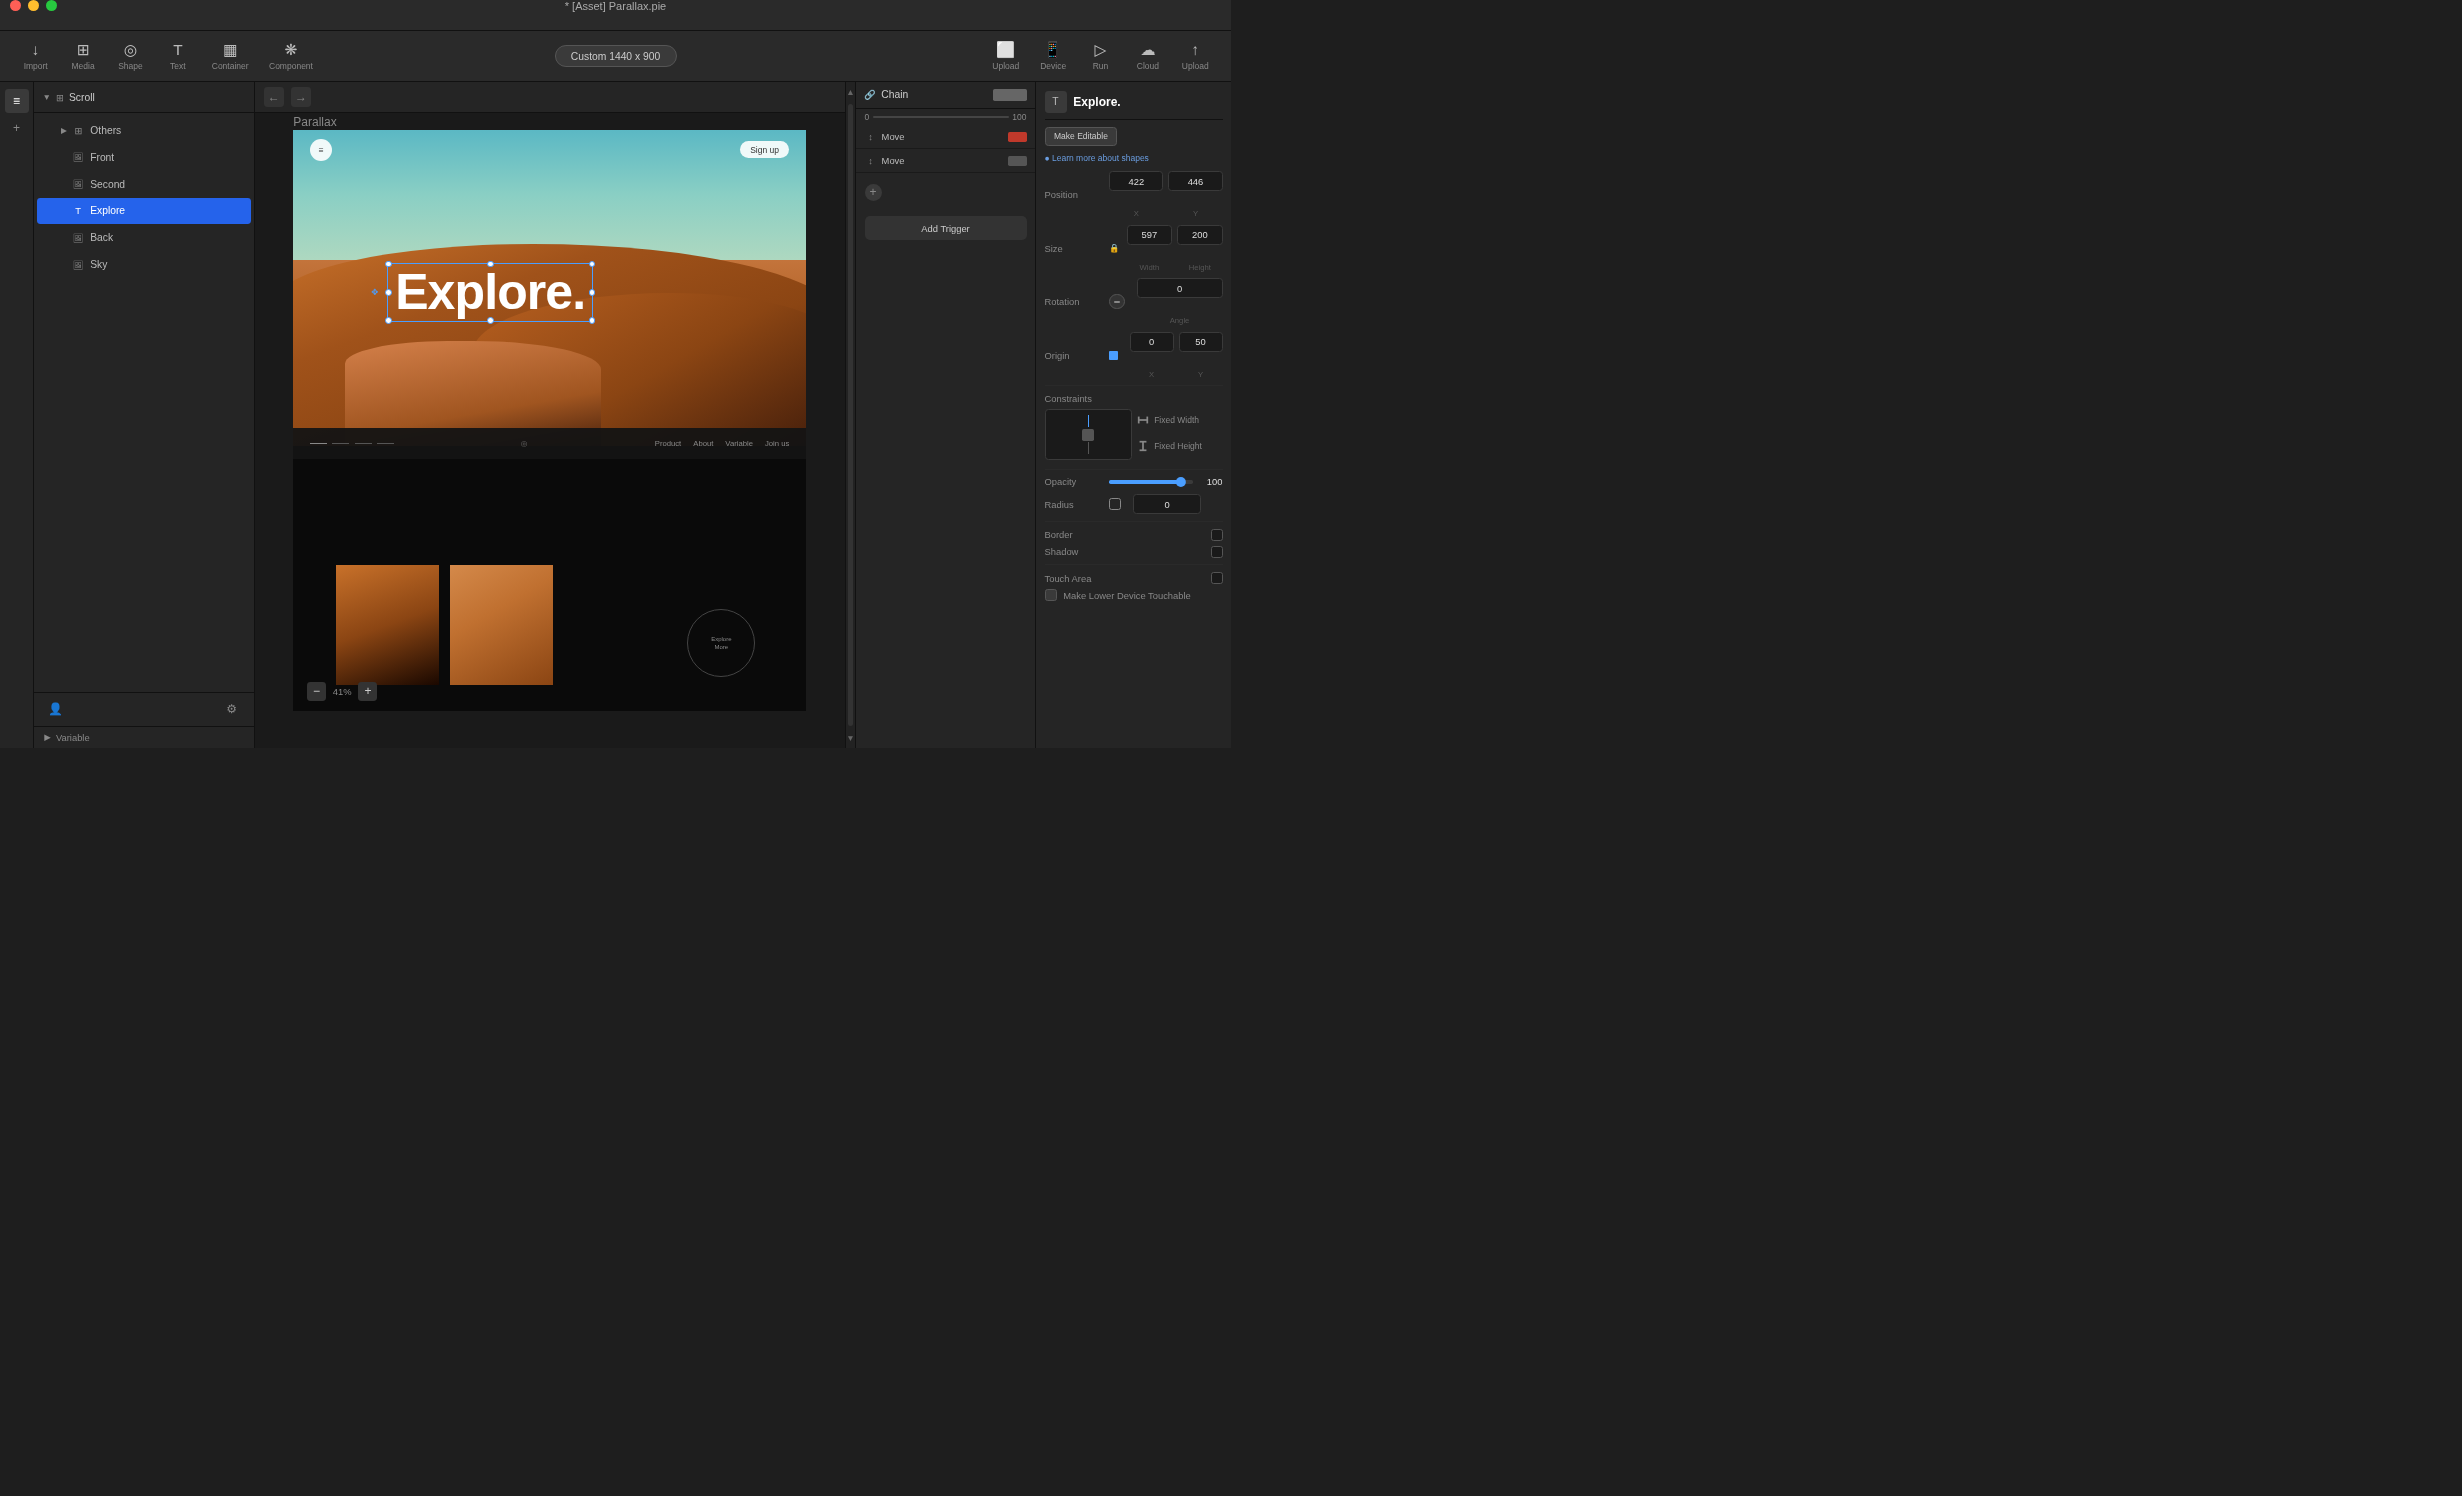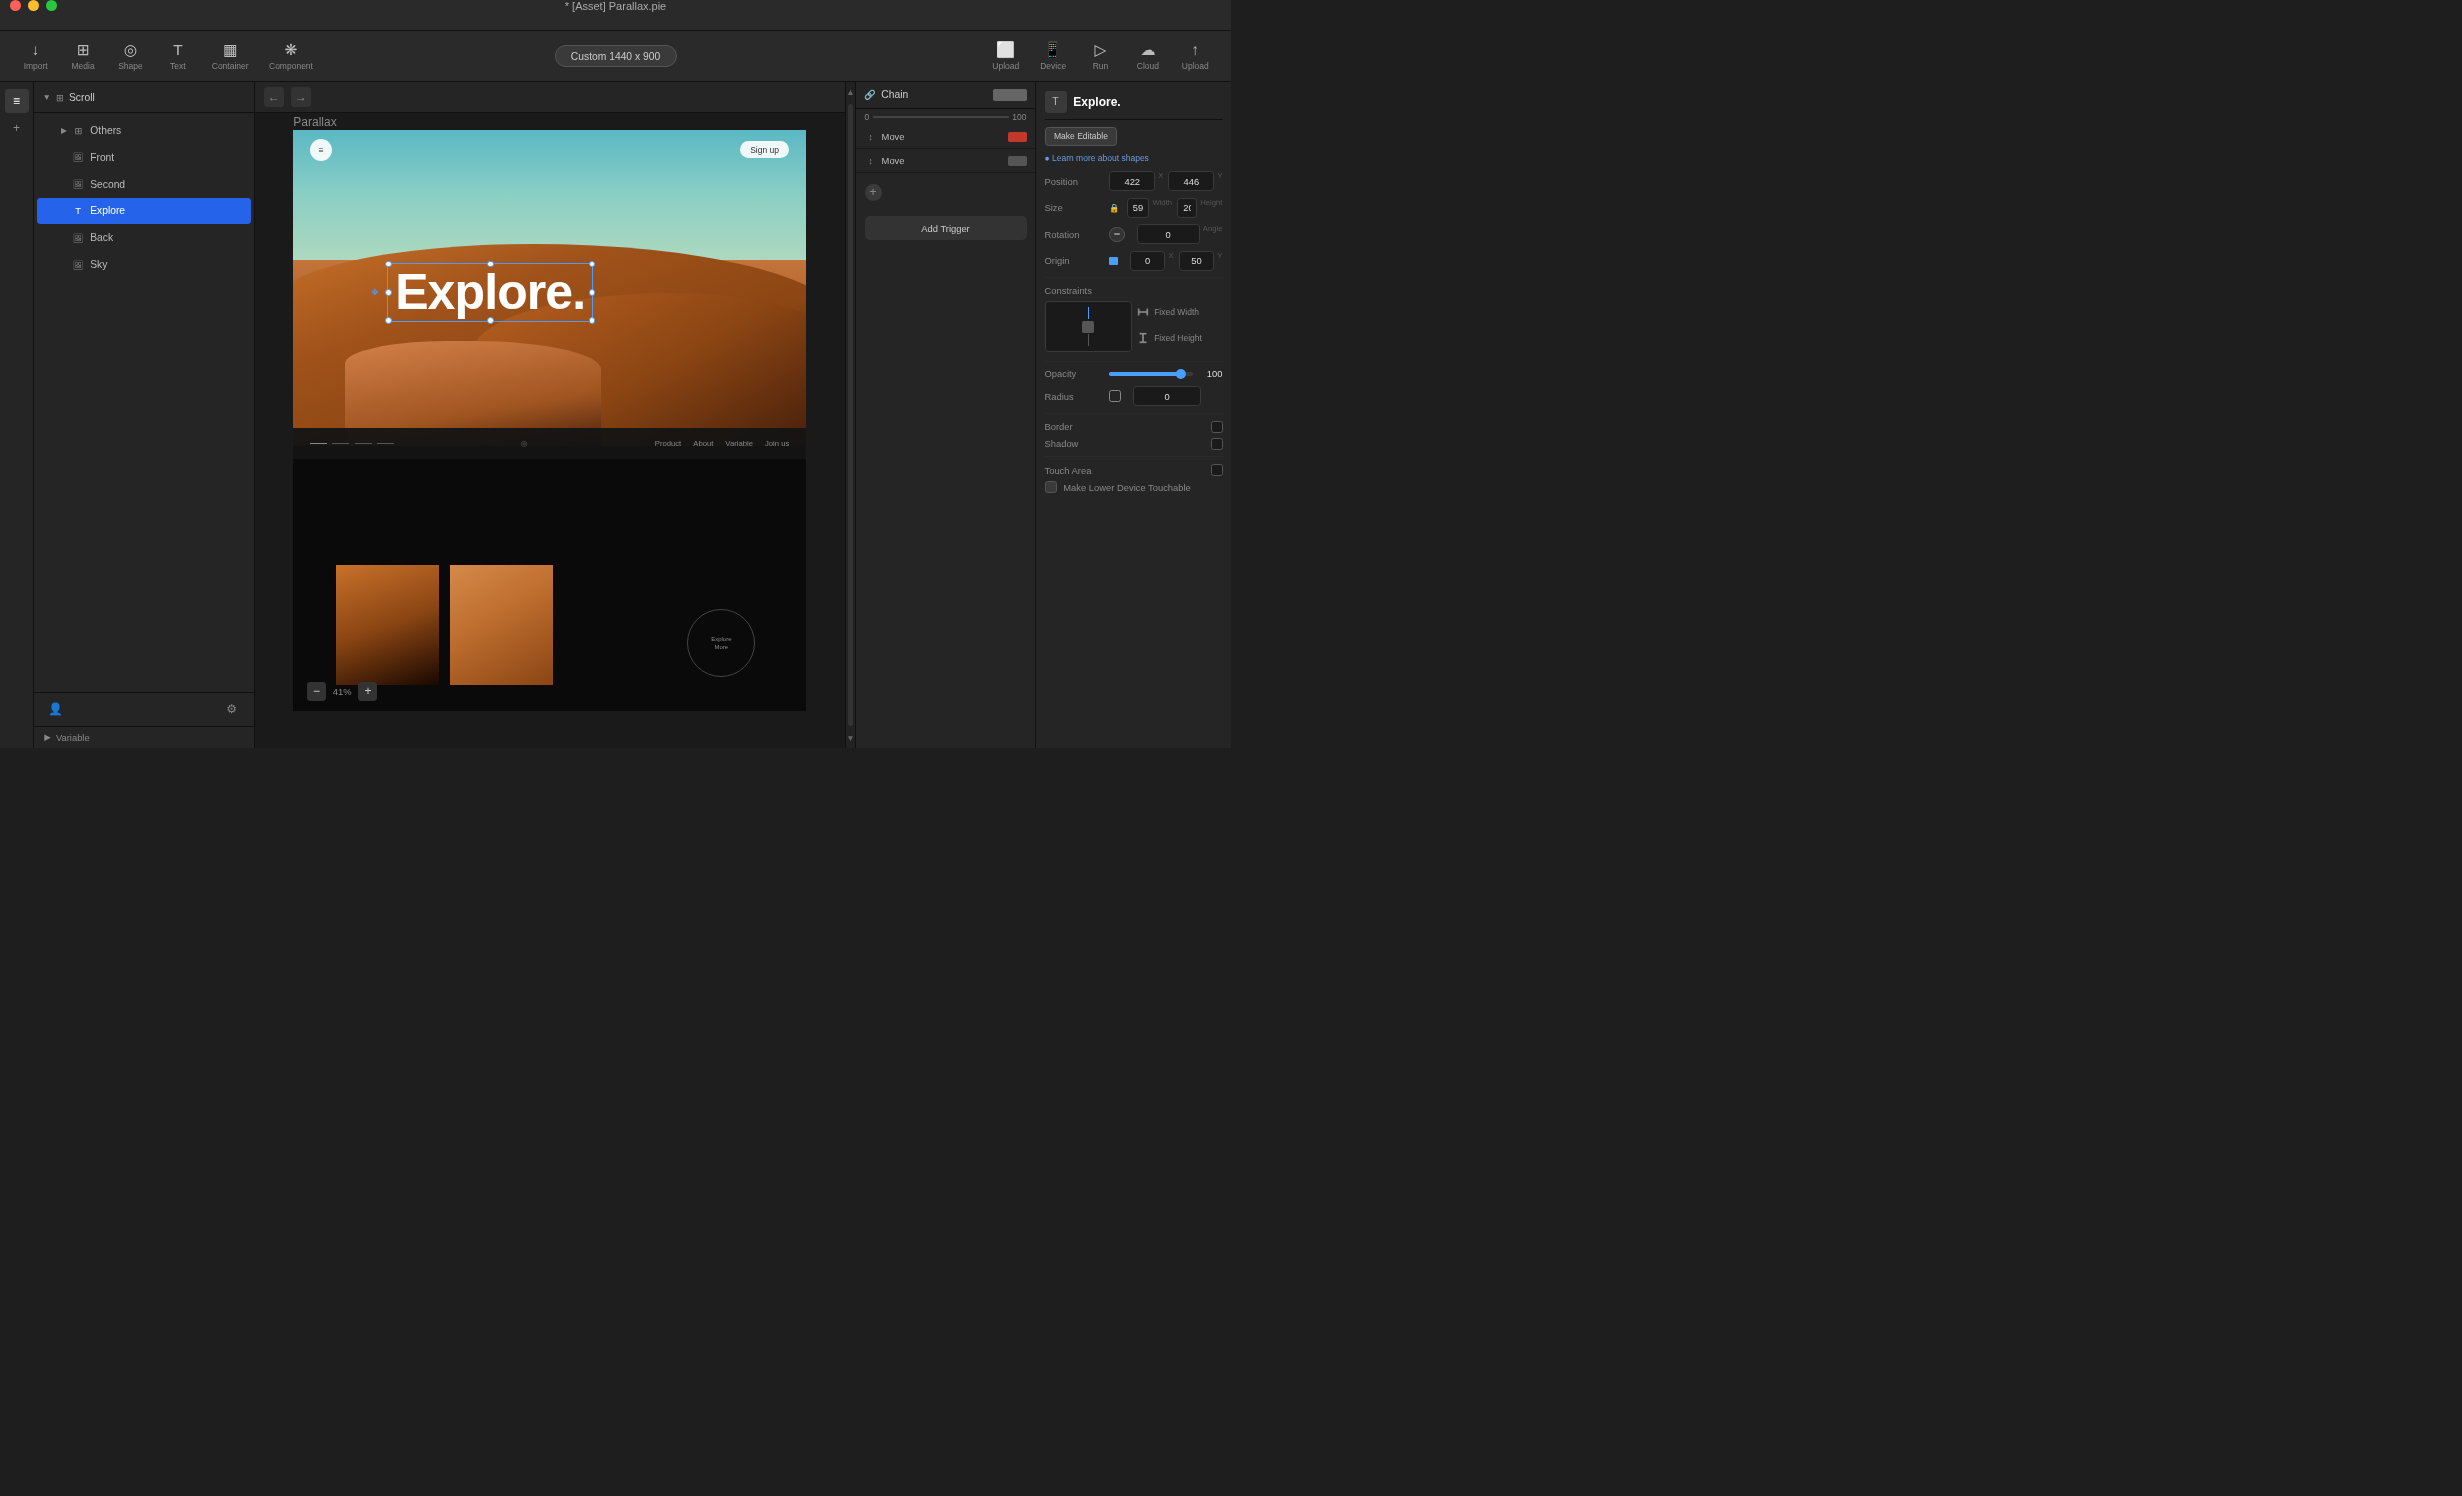--- a/index.html
+++ b/index.html
@@ -569,22 +569,22 @@
       flex-shrink: 0;
     }
     .prop-inputs {
       display: flex;
       gap: 5.1px;
       flex: 1;
     }
     .prop-input-group {
       flex: 1;
       display: flex;
-      flex-direction: row;
-      gap: 3px;
+      flex-direction: column;
+      gap: 18px;
     }
     .prop-input {
       background: #1a1a1a;
       border: 0.9px solid #3a3a3a;
       border-radius: 3.4px;
       padding: 3.4px 5.1px;
       font-size: 9.4px;
       color: #ddd;
       text-align: center;
       outline: none;

